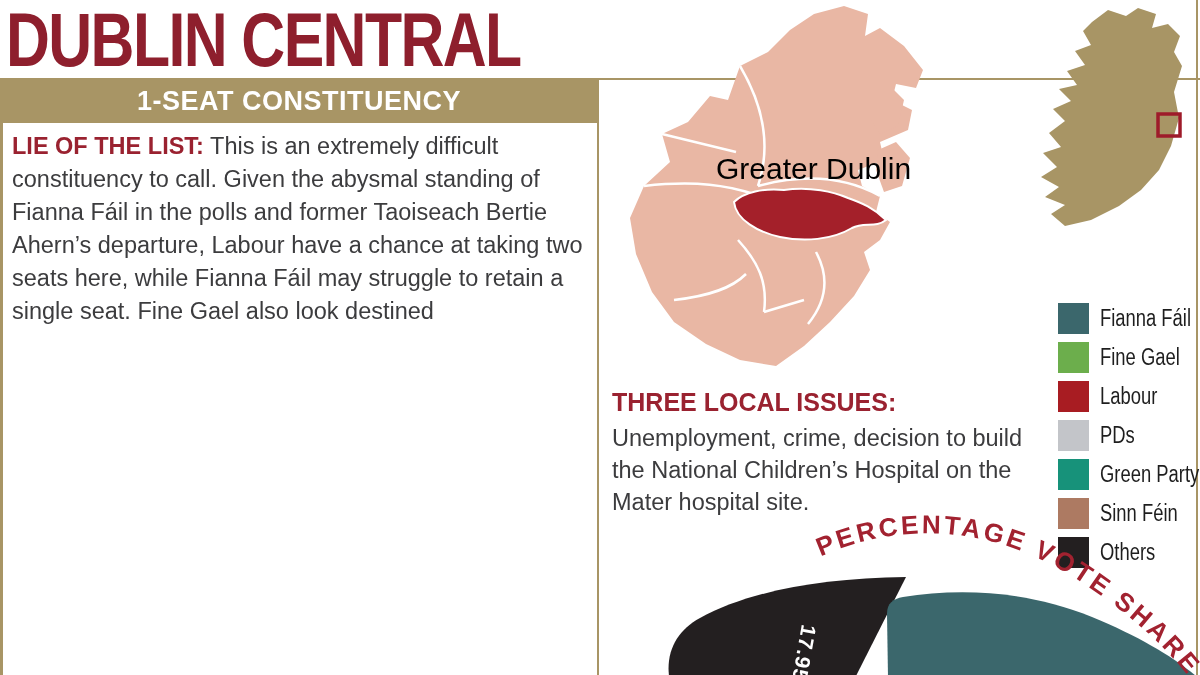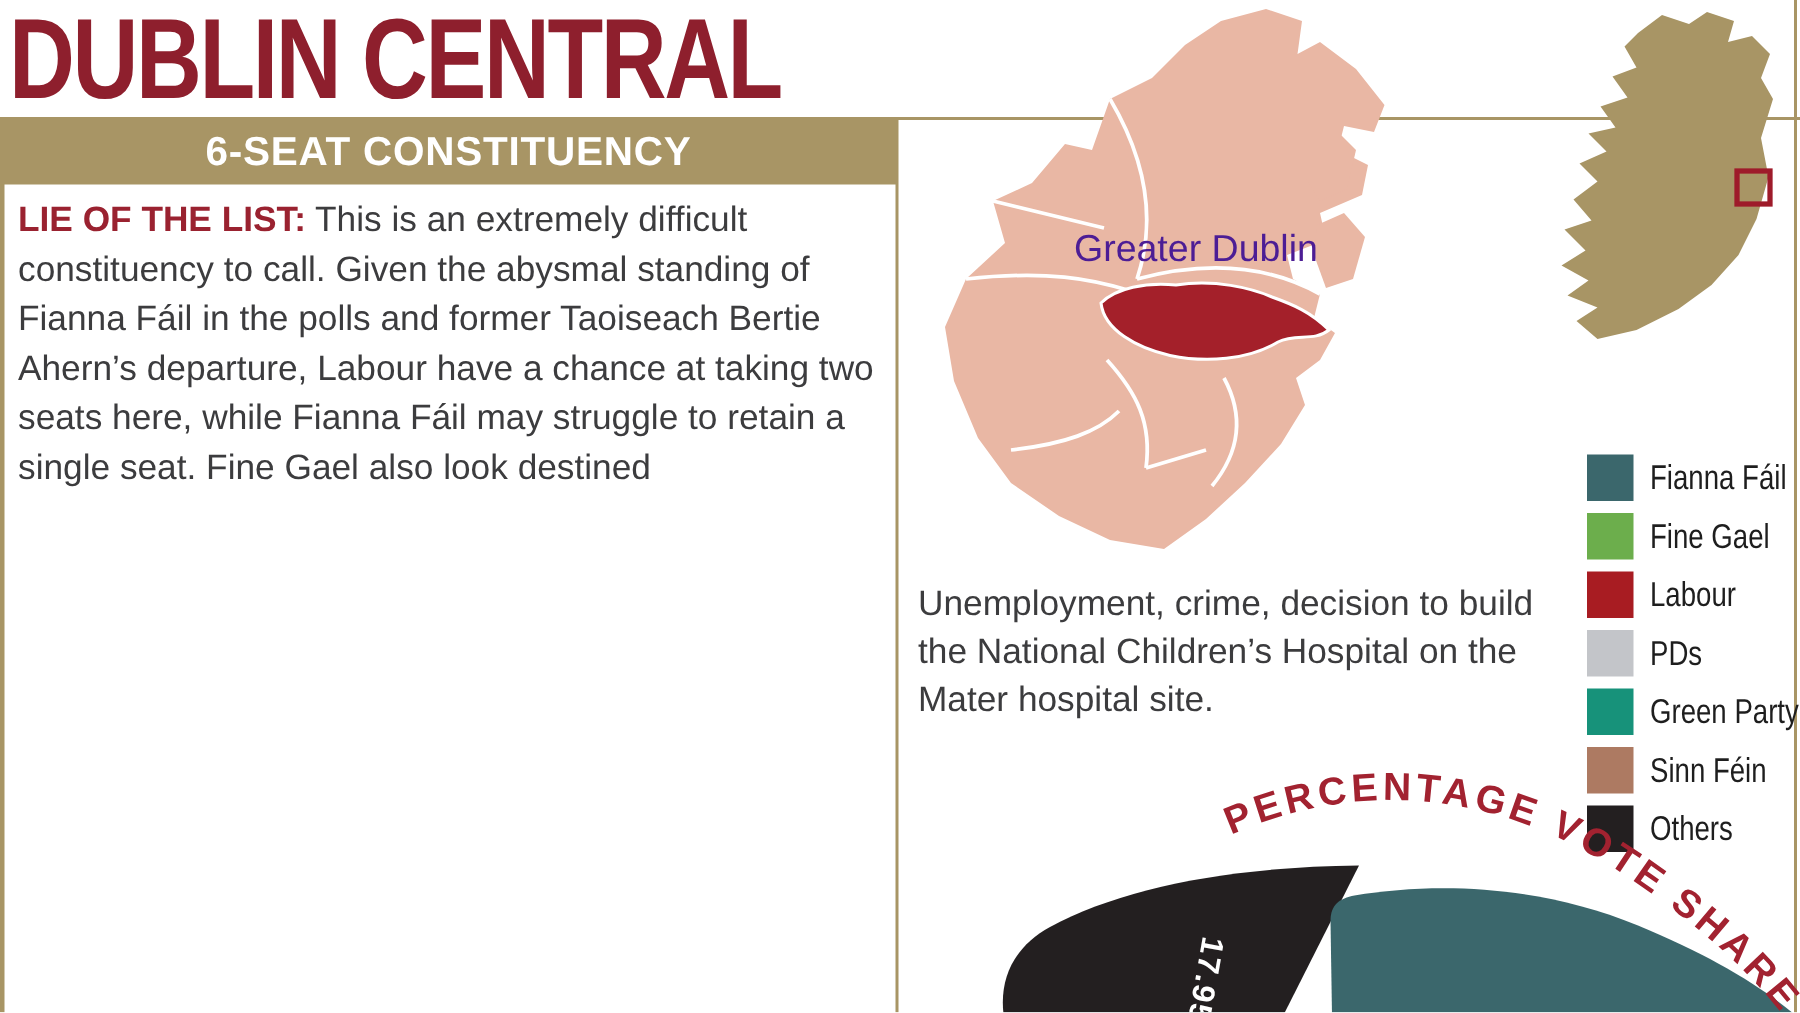--- a/index.html
+++ b/index.html
@@ -15,21 +15,21 @@
          color:#8E1F2D;font-weight:bold;font-size:76px;white-space:nowrap;
          transform:scaleX(.80);transform-origin:left center;letter-spacing:-2px;}
   .banner{position:absolute;left:0;top:80px;width:598px;height:43px;background:#A89565;
           color:#fff;font-weight:bold;font-size:27px;line-height:43px;text-align:center;
           letter-spacing:.5px;}
   .textcol{position:absolute;left:12px;top:130px;width:576px;color:#3C3C3E;
            font-size:23.5px;line-height:33px;}
   .para{margin:0 0 30px 0;}
   .lead{color:#9A2230;font-weight:bold;}
   
-  .gd-label{position:absolute;left:716px;top:152px;font-size:25px;color:#4c1d95;}
+  .gd-label{position:absolute;left:716px;top:152px;font-size:30px;color:#000000;}
   .issues{position:absolute;left:612px;top:386px;width:442px;color:#3C3C3E;
           font-size:23.5px;line-height:32px;}
   .issues .lead{font-size:25px;display:block;margin-bottom:4px;}
   .legend{position:absolute;left:1058px;top:303px;}
   .legend-row{display:flex;align-items:center;height:31px;margin-bottom:8px;}
   .swatch{width:31px;height:31px;flex:0 0 31px;}
   .legend-label{margin-left:11px;font-size:23px;color:#1E1E1E;white-space:nowrap;
                 transform:scaleX(.8);transform-origin:left center;}
   svg{position:absolute;}
   #dublin-map{left:618px;top:0;}
@@ -40,21 +40,21 @@
 <body>
 
 <div class="page">
 
   <div class="rule-top"></div>
   <div class="rule-right"></div>
   <div class="rule-left"></div>
   <div class="rule-mid"></div>
 
   <div class="title">DUBLIN CENTRAL</div>
-  <div class="banner">6-SEAT CONSTITUENCY</div>
+  <div class="banner">1-SEAT CONSTITUENCY</div>
 
   <div class="textcol">
     <p class="para">
       <span class="lead">LIE OF THE LIST:</span>
       <span>This is an extremely difficult constituency to call. Given the abysmal standing of Fianna Fáil in the polls and former Taoiseach Bertie Ahern’s departure, Labour have a chance at taking two seats here, while Fianna Fáil may struggle to retain a single seat. Fine Gael also look destined</span>
     </p>
   </div>
 
   <svg id="dublin-map" width="330" height="385" viewBox="0 0 330 385">
     <path d="M150 52 L172 30 L196 14 L226 6 L250 14 L247 36 L262 28 L286 46 L305 70 L298 88
@@ -82,20 +82,21 @@
 
   <svg id="ireland-map" width="168" height="232" viewBox="0 0 168 232">
     <path d="M60 20 L76 8 L94 14 L106 6 L124 12 L120 26 L136 22 L148 34 L142 50 L150 64
              L142 90 L147 116 L139 144 L127 168 L109 188 L87 204 L59 218 L33 224 L19 212
              L33 203 L13 195 L27 185 L9 175 L25 165 L11 151 L29 145 L17 131 L33 119
              L21 107 L39 99 L27 87 L45 83 L35 69 L53 63 L43 49 L59 43 L51 29 Z" fill="#A89565"></path>
     <rect x="126" y="112" width="22" height="22" fill="none" stroke="#9E1B2A" stroke-width="3.5"></rect>
   </svg>
 
   <div class="issues">
+    <span class="lead">THREE LOCAL ISSUES:</span>
     <span>Unemployment, crime, decision to build the National Children’s Hospital on the Mater hospital site.</span>
   </div>
 
   <div class="legend">
     <div class="legend-row">
       <span class="swatch" style="background: rgb(59, 103, 108);"></span>
       <span class="legend-label">Fianna Fáil</span>
     </div>
     <div class="legend-row">
       <span class="swatch" style="background: rgb(108, 174, 76);"></span>

